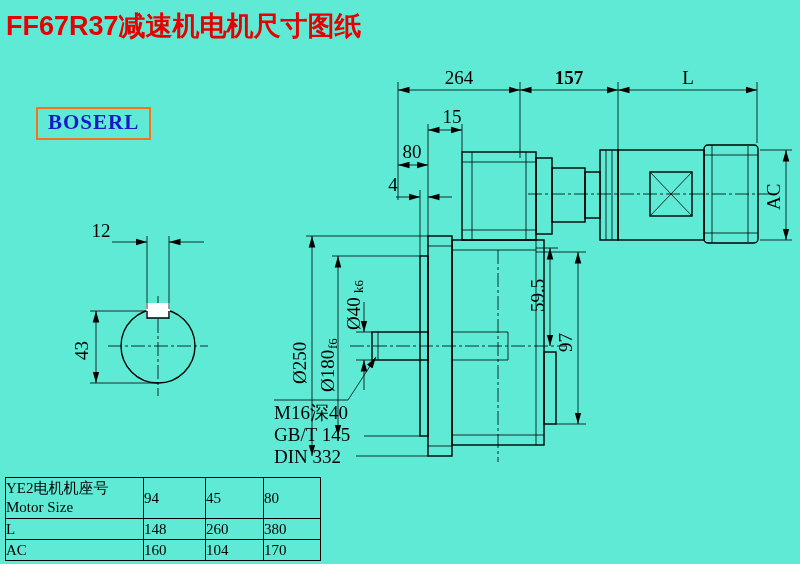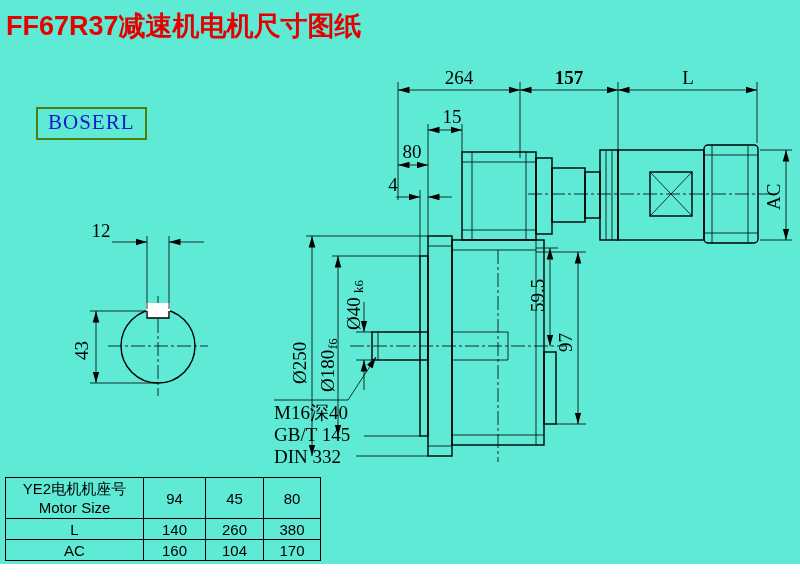--- a/index.html
+++ b/index.html
@@ -1,30 +1,30 @@
 <!DOCTYPE html>
 <html><head>
 <meta charset="utf-8">
 <style>
   html,body{margin:0;padding:0;background:#fff;}
   .page{position:relative;width:800px;height:564px;background:#5eead4;overflow:hidden;
         font-family:"Liberation Serif",serif;color:#000;}
   .title{position:absolute;left:6px;top:8px;font-family:"Liberation Sans",sans-serif;
          font-weight:bold;font-size:27px;color:#e60000;white-space:nowrap;}
-  .logo{position:absolute;left:36px;top:107px;border:2px solid #4d7c0f;padding:1px 10px 3px 10px;
-        font-size:21px;font-weight:normal;color:#1818c8;letter-spacing:1px;
+  .logo{position:absolute;left:36px;top:107px;border:2px solid #f97316;padding:1px 10px 3px 10px;
+        font-size:21px;font-weight:bold;color:#1818c8;letter-spacing:1px;
         font-family:"Liberation Serif",serif;}
   .drawing{position:absolute;left:0;top:0;}
   .ol{stroke:#000;stroke-width:1.4;fill:none;stroke-linejoin:miter;}
   .th{stroke:#000;stroke-width:0.8;fill:none;}
   .cl{stroke:#000;stroke-width:0.8;fill:none;stroke-dasharray:14 3 3 3;}
   .dt{font-family:"Liberation Serif",serif;font-size:19px;fill:#000;stroke:none;}
   .ds{font-family:"Liberation Serif",serif;font-size:13px;fill:#000;stroke:none;}
-  .spec-table{position:absolute;left:5px;top:477px;border-collapse:collapse;text-align:center;
-              font-family:Liberation Sans, sans-serif;font-size:15px;color:#000;}
+  .spec-table{position:absolute;left:5px;top:477px;border-collapse:collapse;
+              font-family:Liberation Serif, serif;font-size:15px;color:#000;}
   .spec-table td{border:1px solid #000;padding:0;height:20px;line-height:19px;}
   .spec-table tr.hdr td{height:40px;}
   .spec-table .hl{line-height:19px;}
 </style>
 </head>
 <body>
 
 <div class="page">
 
   <div class="title">FF67R37减速机电机尺寸图纸</div>
@@ -187,21 +187,21 @@
       <td>
         <div class="hl">YE2电机机座号</div>
         <div class="hl">Motor Size</div>
       </td>
       <td>94</td>
       <td>45</td>
       <td>80</td>
     </tr>
     <tr>
       <td>L</td>
-      <td>140</td>
+      <td>148</td>
       <td>260</td>
       <td>380</td>
     </tr>
     <tr>
       <td>AC</td>
       <td>160</td>
       <td>104</td>
       <td>170</td>
     </tr>
   </tbody>

